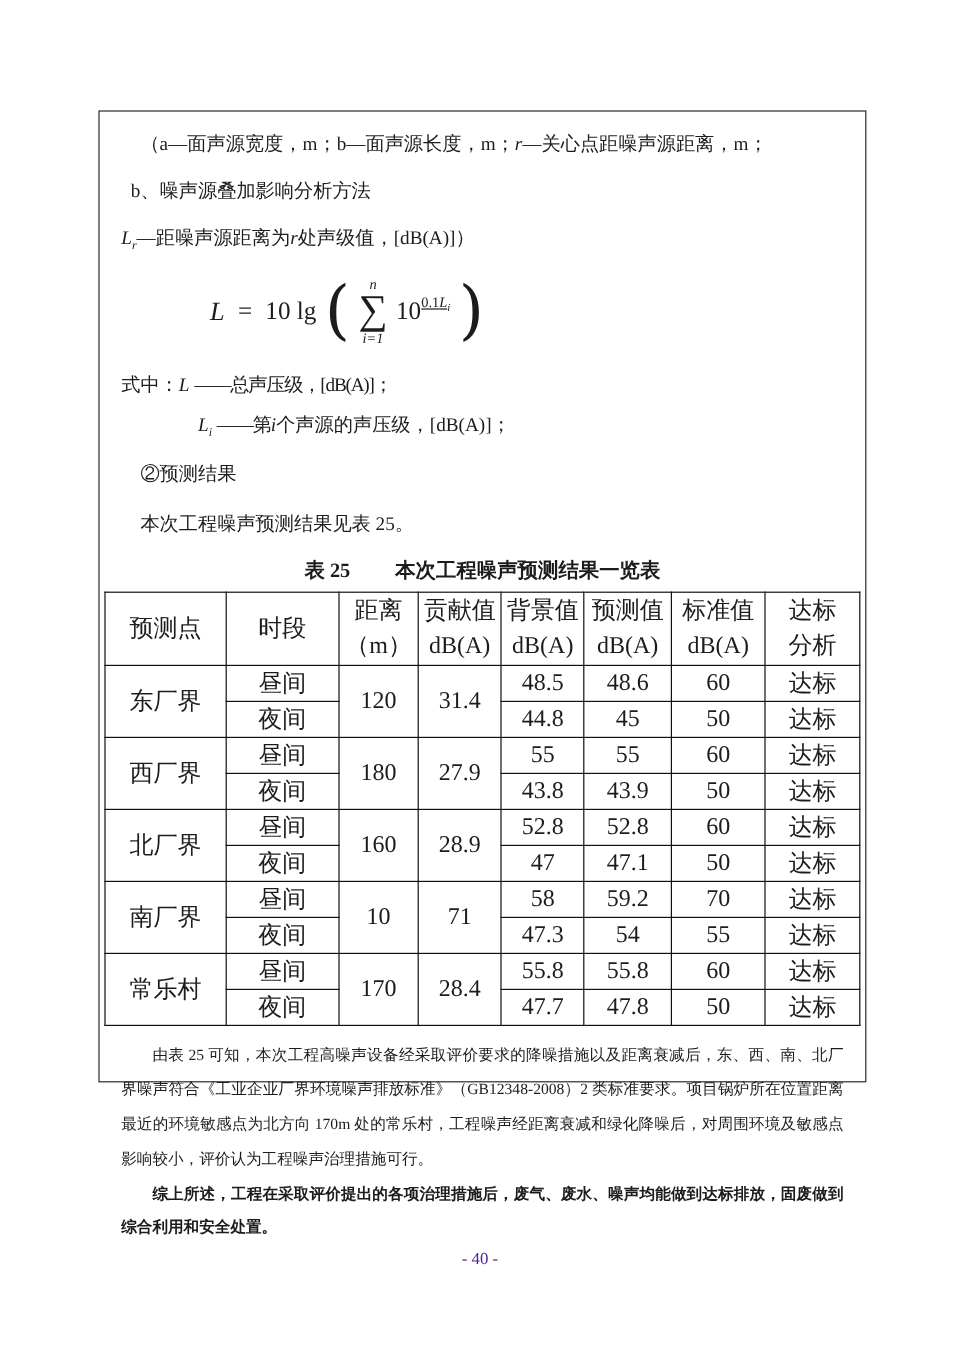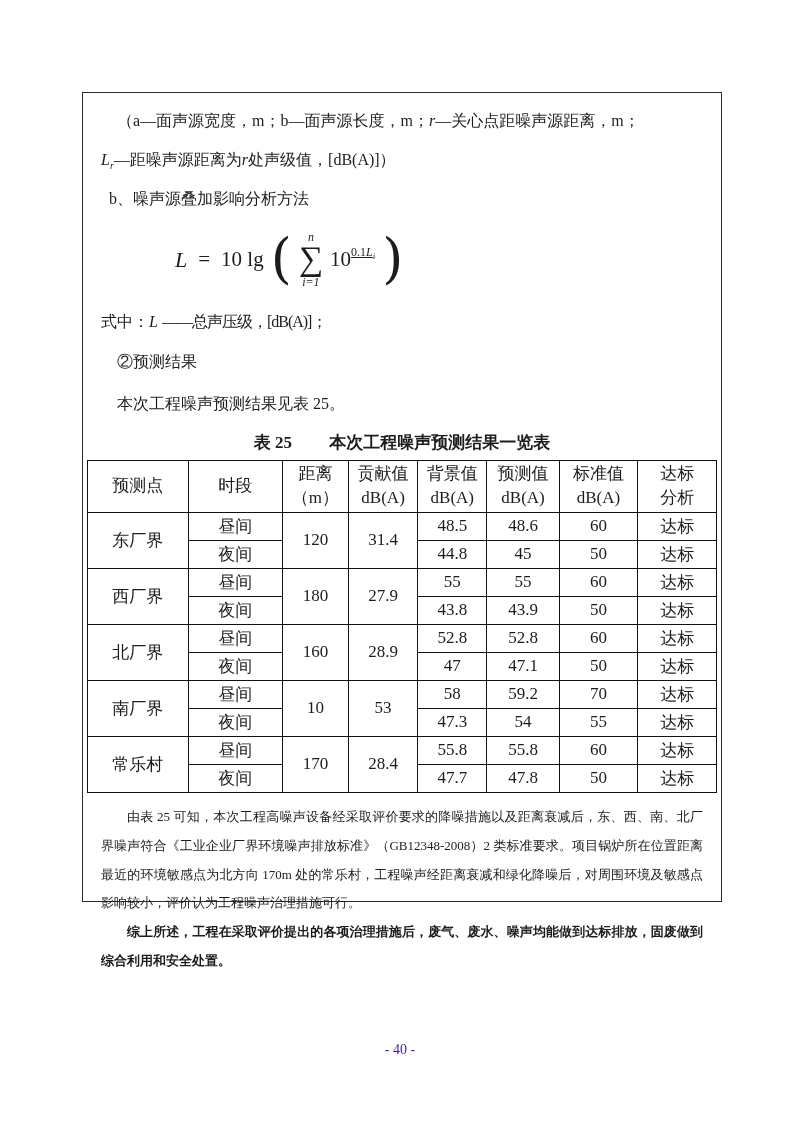--- a/index.html
+++ b/index.html
@@ -52,21 +52,21 @@
   .where-indent { padding-left: 4em; }
   .dashes { letter-spacing: -1px; }
 
   .caption { text-align: center; font-weight: bold; font-size: 17px; margin: 14px 0 6px 0; }
   .caption .cap-label { margin-right: 2.2em; }
 
   table.noise {
     width: 100%;
     border-collapse: collapse;
     table-layout: fixed;
-    font-size: 17px;
+    font-size: 20px;
   }
   table.noise th, table.noise td {
     border: 1px solid #111;
     text-align: center;
     vertical-align: middle;
     font-weight: normal;
     padding: 1px 0;
   }
   table.noise th { height: 48px; line-height: 1.45; }
   table.noise td { height: 25px; }
@@ -85,40 +85,41 @@
   }
 </style>
 </head>
 <body>
 
 <div class="page">
   <div class="content-box">
 
     <p class="tx indent-1"><span>（a—面声源宽度，m；b—面声源长度，m；</span><span class="var">r</span><span>—关心点距噪声源距离，m；</span></p>
 
+    <p class="tx indent-half"><span>b、噪声源叠加影响分析方法</span></p>
+
     <p class="tx"><span class="var">L</span><sub class="vsub">r</sub><span>—距噪声源距离为</span><span class="var">r</span><span>处声级值，[dB(A)]）</span></p>
-
-    <p class="tx indent-half"><span>b、噪声源叠加影响分析方法</span></p>
 
     <div class="formula">
       <span class="f-lhs">L</span>
       <span class="f-eq">=</span>
       <span>10 lg</span>
       <span class="f-paren">(</span>
       <span class="f-sum">
         <span class="f-sum-top">n</span>
         <span class="f-sum-sym">∑</span>
         <span class="f-sum-bot">i=1</span>
       </span>
       <span class="f-term"><span>10</span><sup class="f-exp"><span>0.1</span><span class="var">L</span><sub class="f-exp-sub">i</sub></sup></span>
       <span class="f-paren">)</span>
     </div>
 
     <p class="where-line"><span>式中：</span><span class="var">L</span> <span class="dashes">——总声压级，[dB(A)]；</span></p>
 
+    <p class="where-line where-indent"><span class="var">L</span><sub class="vsub">i</sub> <span class="dashes">——第</span><span class="var">i</span><span>个声源的声压级，[dB(A)]；</span></p>
 
 
     <p class="tx indent-1" style="line-height:2.3; margin-top:6px;"><span>②预测结果</span></p>
 
     <p class="tx indent-1" style="line-height:1.6; margin-top:10px;"><span>本次工程噪声预测结果见表 25。</span></p>
 
     <div class="caption">
       <span class="cap-label">表 25</span><span>本次工程噪声预测结果一览表</span>
     </div>
 
@@ -218,21 +219,21 @@
           <td>夜间</td>
           <td>47</td>
           <td>47.1</td>
           <td>50</td>
           <td>达标</td>
         </tr>
         <tr>
           <td rowspan="2">南厂界</td>
           <td>昼间</td>
           <td rowspan="2">10</td>
-          <td rowspan="2">53</td>
+          <td rowspan="2">71</td>
           <td>58</td>
           <td>59.2</td>
           <td>70</td>
           <td>达标</td>
         </tr>
         <tr>
           <td>夜间</td>
           <td>47.3</td>
           <td>54</td>
           <td>55</td>

